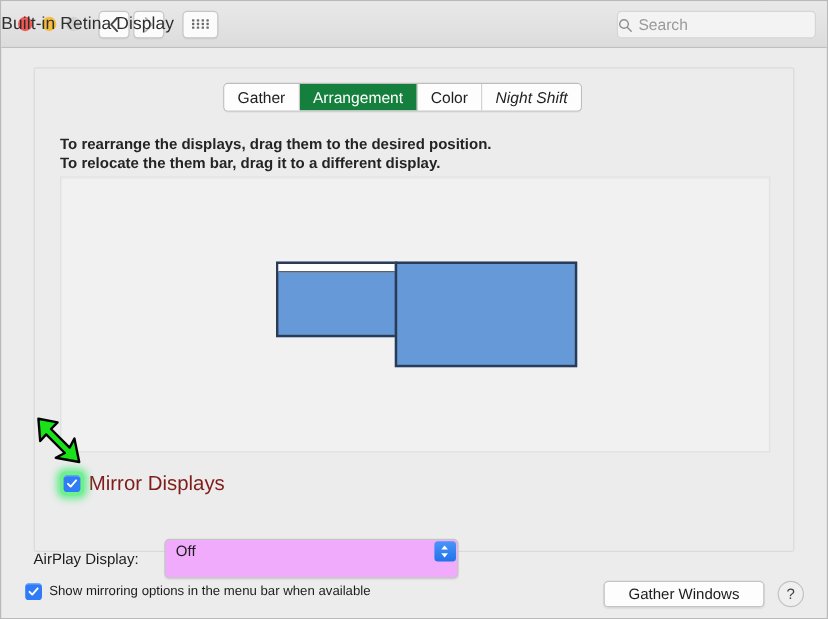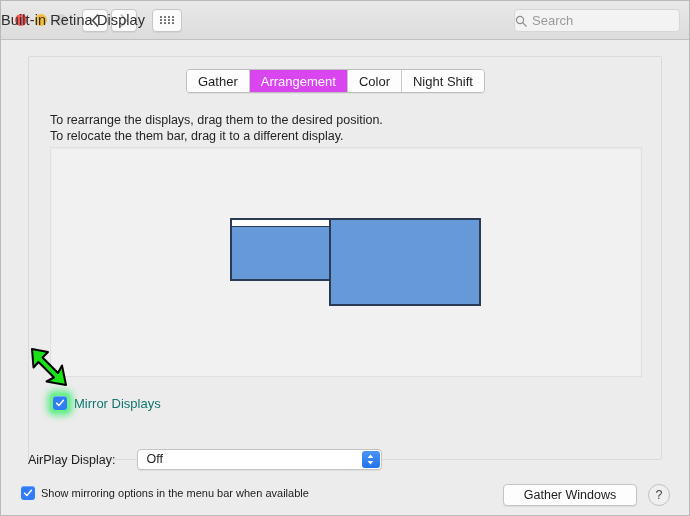--- a/index.html
+++ b/index.html
@@ -145,33 +145,34 @@
     justify-content: center;
     padding: 0 11px;
     font-size: 13px;
     color: #1f1f1f;
     background: #fdfdfd;
     border-right: 1px solid #c8c8c8;
     white-space: nowrap;
     height: 100%;
     box-sizing: border-box;
   }
-  .tab:last-child { border-right: none; }
+  .tab:last-child { border-right: none; font-style: italic; }
   .tab.selected {
-    background: #d946ef;
+    background: #15803d;
     color: #ffffff;
   }
 
   
   #instructions {
     position: absolute;
     left: 21px; top: 55px;
     font-size: 12.5px;
     color: #242424;
     line-height: 16px;
+    font-weight: bold;
   }
 
   
   #drag-area {
     position: absolute;
     left: 21px; top: 90px;
     width: 592px; height: 230px;
     background: #f1f1f1;
     border: 1px solid #e0e0e0;
     box-sizing: border-box;
@@ -224,22 +225,22 @@
     border-radius: 3px;
     display: flex;
     align-items: center;
     justify-content: center;
     box-shadow: inset 0 1px 0 rgba(255,255,255,0.3);
     flex: none;
   }
   .checkbox svg { display: block; }
   #mirror-label {
     margin-left: 4px;
-    font-size: 13px;
-    color: #0f766e;
+    font-size: 17px;
+    color: #7f1d1d;
   }
 
   
   #green-arrow {
     position: absolute;
     left: 27px; top: 345px;
     width: 44px; height: 44px;
     pointer-events: none;
   }
 
@@ -250,22 +251,22 @@
     display: flex;
     align-items: center;
   }
   #airplay-label {
     font-size: 12.5px;
     color: #1c1c1c;
     margin-right: 21px;
   }
   #airplay-select {
     position: relative;
-    width: 245px; height: 21px;
-    background: #ffffff;
+    width: 245px; height: 33px;
+    background: #f0abfc;
     border: 1px solid #c4c4c4;
     border-radius: 4px;
     box-sizing: border-box;
     box-shadow: 0 1px 1px rgba(0,0,0,0.07);
   }
   #airplay-value {
     position: absolute;
     left: 9px; top: 2px;
     font-size: 12.5px;
     color: #1c1c1c;

